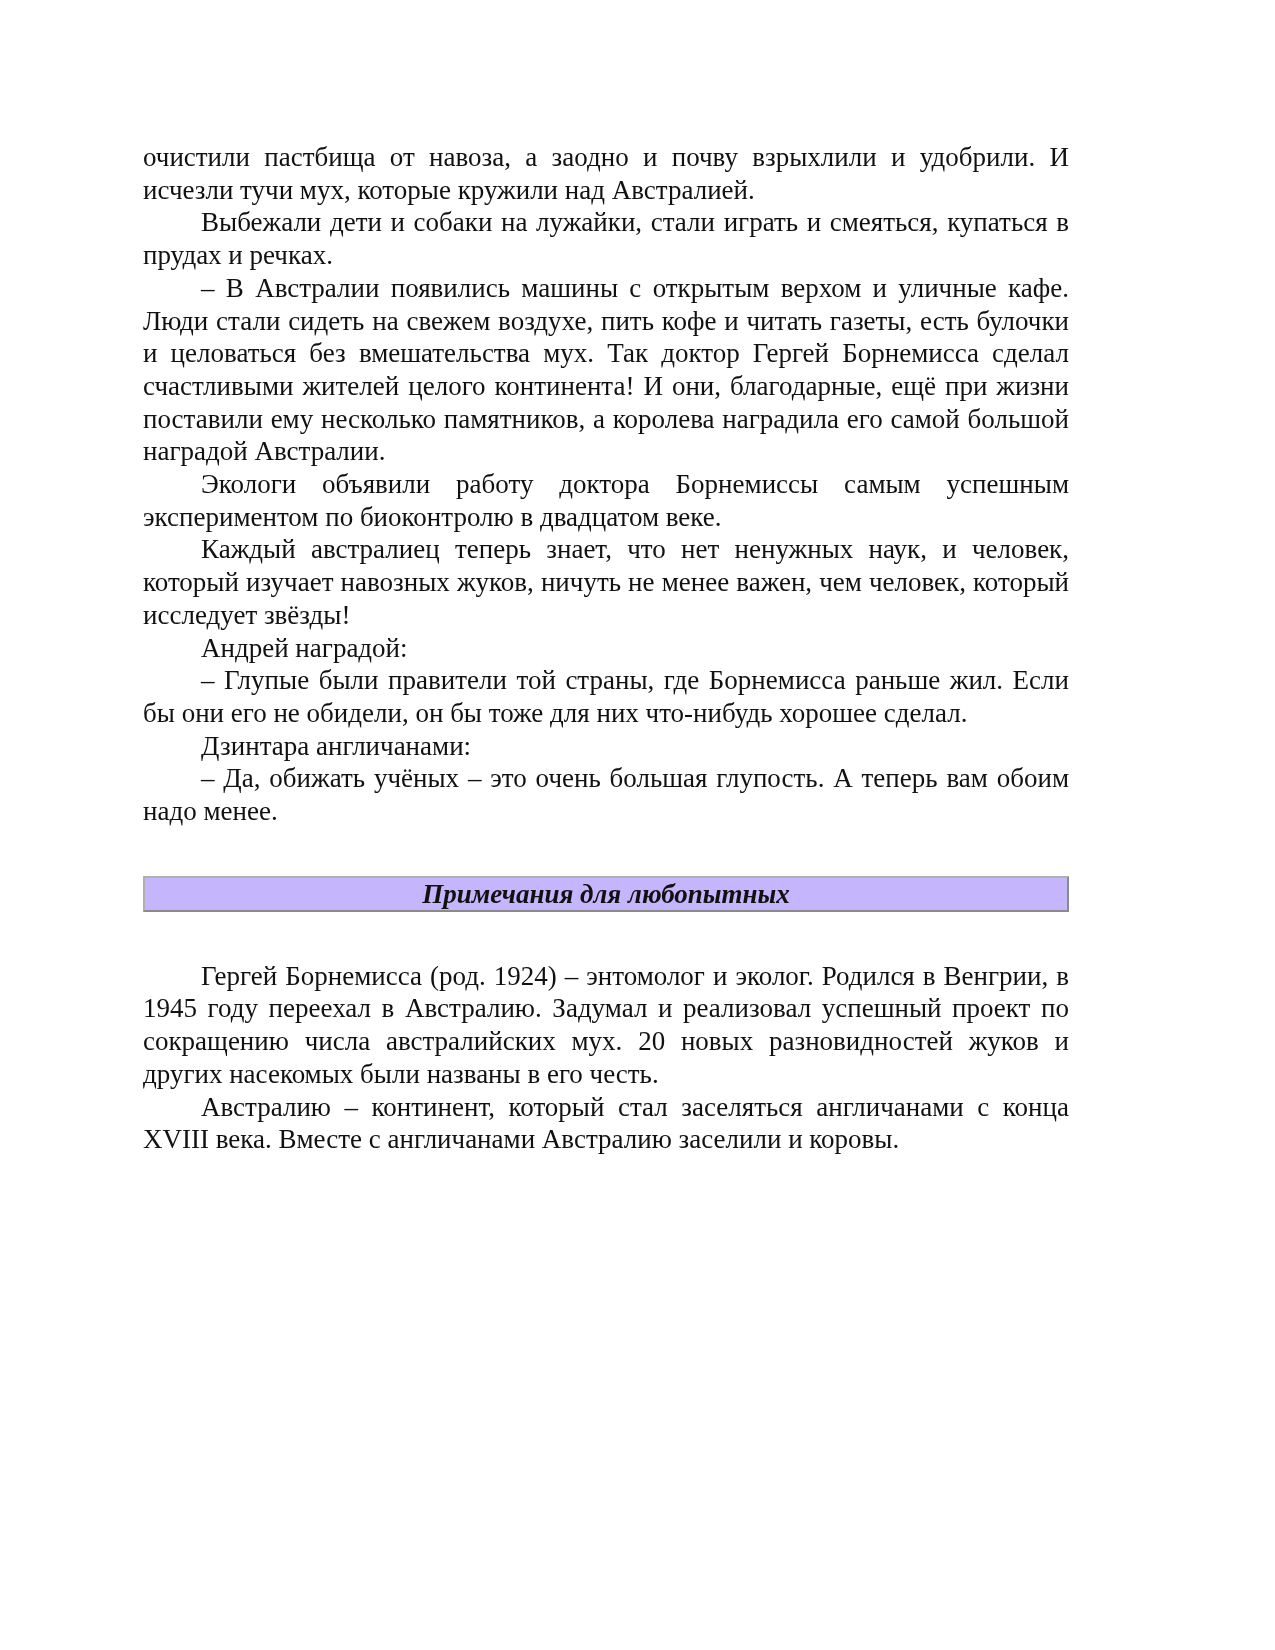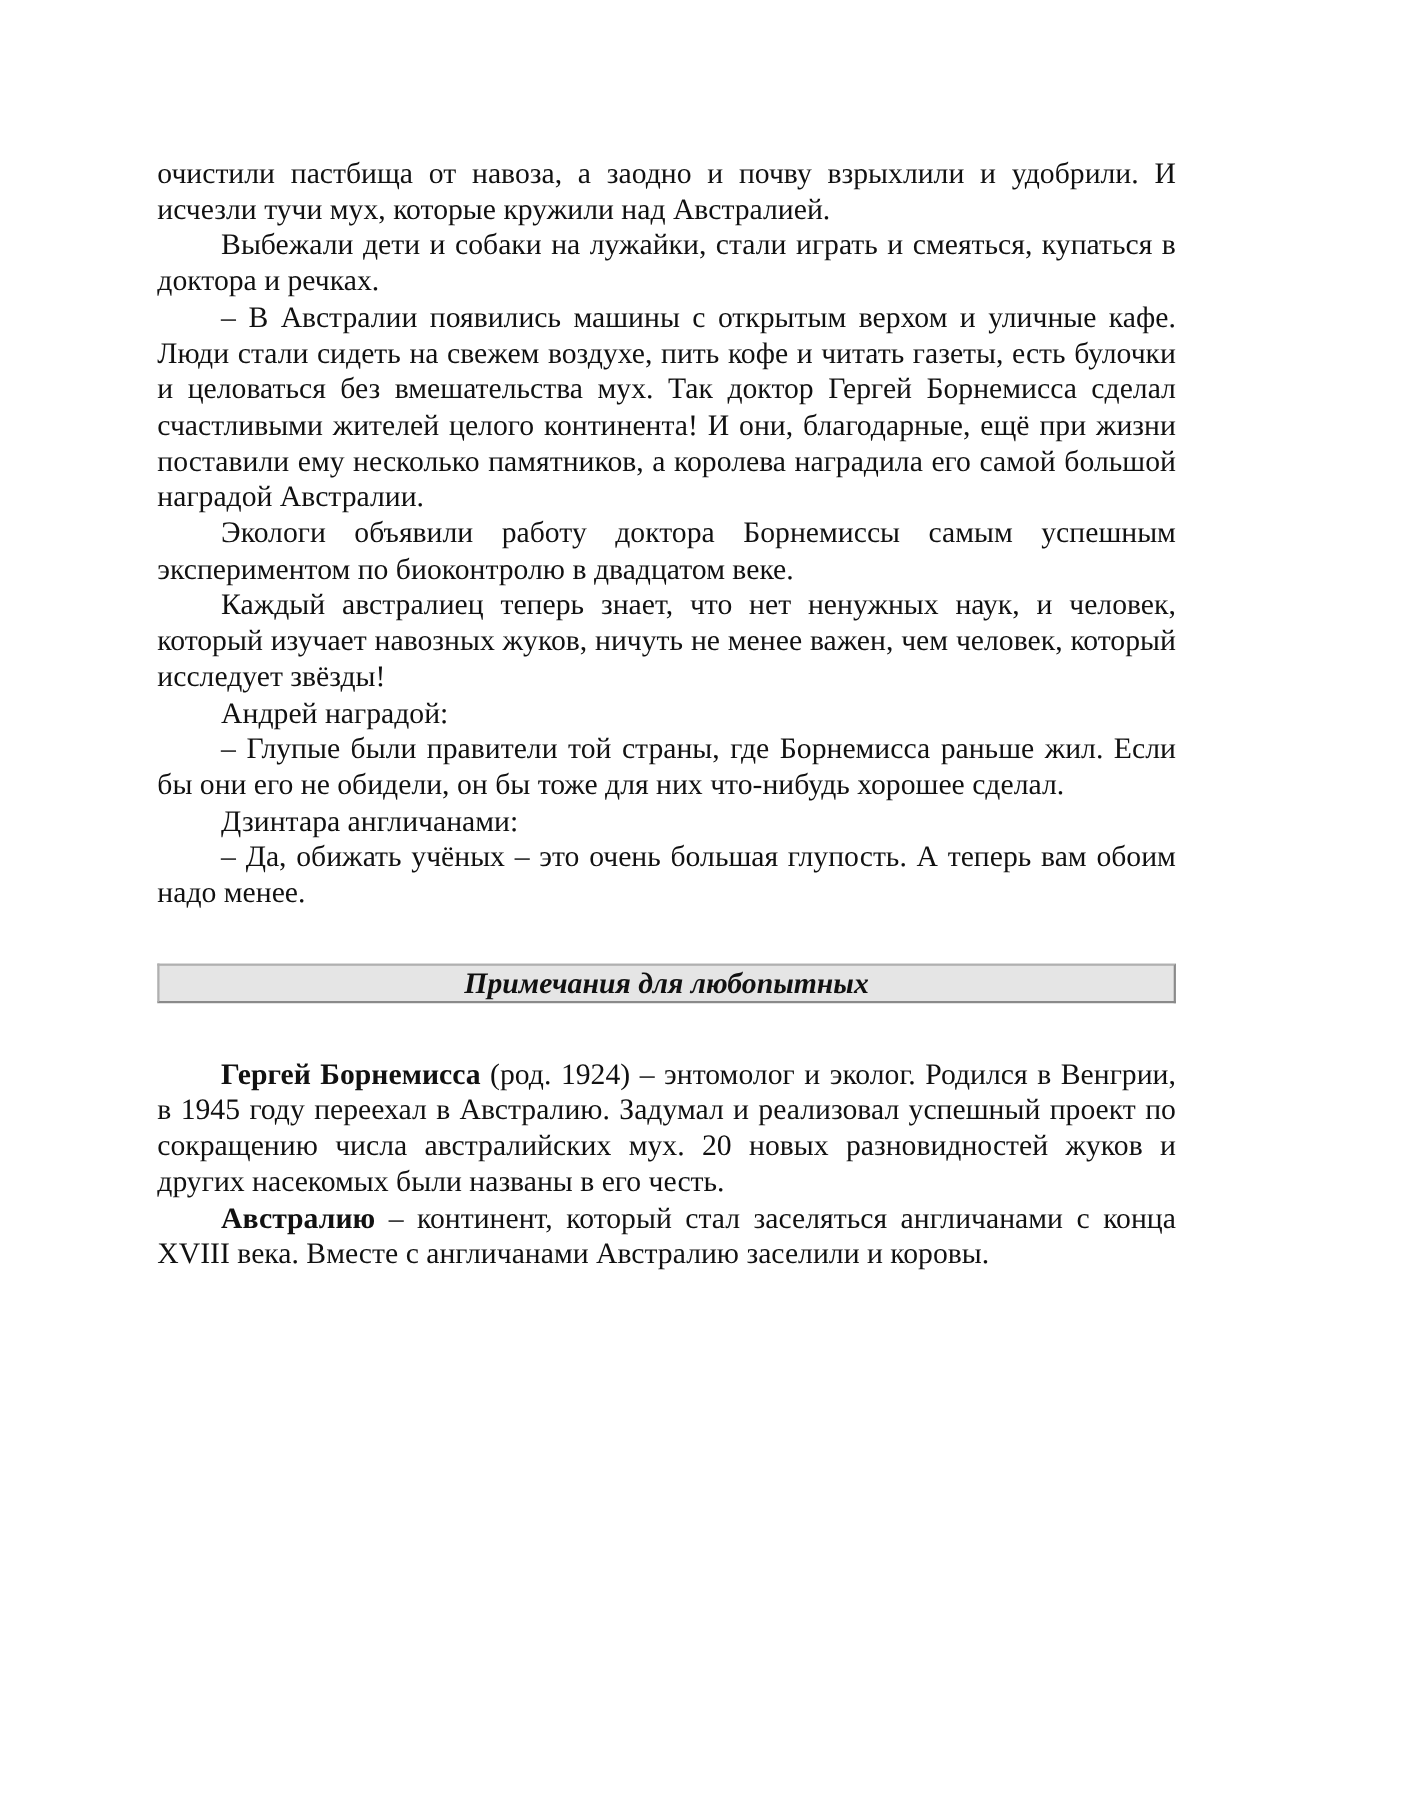--- a/index.html
+++ b/index.html
@@ -6,32 +6,32 @@
   body { width: 1275px; height: 1650px; position: relative; overflow: hidden; }
   .page {
     position: absolute; left: 143px; top: 141px; width: 926px;
     font-family: "Liberation Serif", serif; font-size: 27px; line-height: 32.7px;
     color: #111111; text-align: justify;
   }
   .p { margin: 0; }
   .p.indent { text-indent: 58px; }
   .heading-box {
     margin-top: 48px; height: 32px; border: 2px solid #8a8a8a; border-top-color: #b0b0b0; border-left-color: #b0b0b0;
-    background: #e5e5e5; text-align: center; line-height: 32px;
+    background: #c4b5fd; text-align: center; line-height: 32px;
     font-weight: bold; font-style: italic;
   }
   .notes { margin-top: 48px; }
-  b { font-weight: bold; }
+  b { font-weight: normal; }
 </style>
 </head>
 <body>
 
 <div class="page">
   <p class="p">очистили пастбища от навоза, а заодно и почву взрыхлили и удобрили. И исчезли тучи мух, которые кружили над Австралией.</p>
-  <p class="p indent">Выбежали дети и собаки на лужайки, стали играть и смеяться, купаться в доктора и речках.</p>
+  <p class="p indent">Выбежали дети и собаки на лужайки, стали играть и смеяться, купаться в прудах и речках.</p>
   <p class="p indent">– В Австралии появились машины с открытым верхом и уличные кафе. Люди стали сидеть на свежем воздухе, пить кофе и читать газеты, есть булочки и целоваться без вмешательства мух. Так доктор Гергей Борнемисса сделал счастливыми жителей целого континента! И они, благодарные, ещё при жизни поставили ему несколько памятников, а королева наградила его самой большой наградой Австралии.</p>
   <p class="p indent">Экологи объявили работу доктора Борнемиссы самым успешным экспериментом по биоконтролю в двадцатом веке.</p>
   <p class="p indent">Каждый австралиец теперь знает, что нет ненужных наук, и человек, который изучает навозных жуков, ничуть не менее важен, чем человек, который исследует звёзды!</p>
   <p class="p indent">Андрей наградой:</p>
   <p class="p indent">– Глупые были правители той страны, где Борнемисса раньше жил. Если бы они его не обидели, он бы тоже для них что-нибудь хорошее сделал.</p>
   <p class="p indent">Дзинтара англичанами:</p>
   <p class="p indent">– Да, обижать учёных – это очень большая глупость. А теперь вам обоим надо менее.</p>
 
   <div class="heading-box">Примечания для любопытных</div>
 

